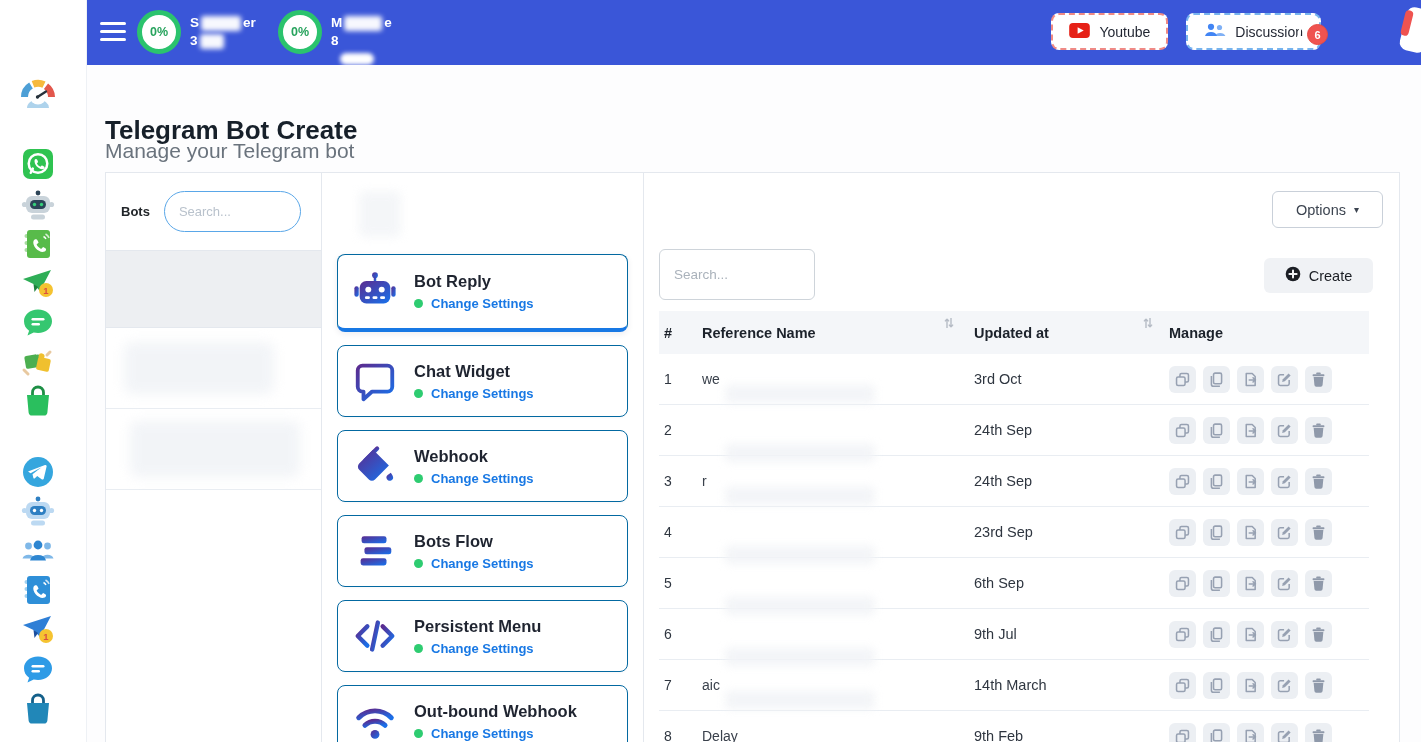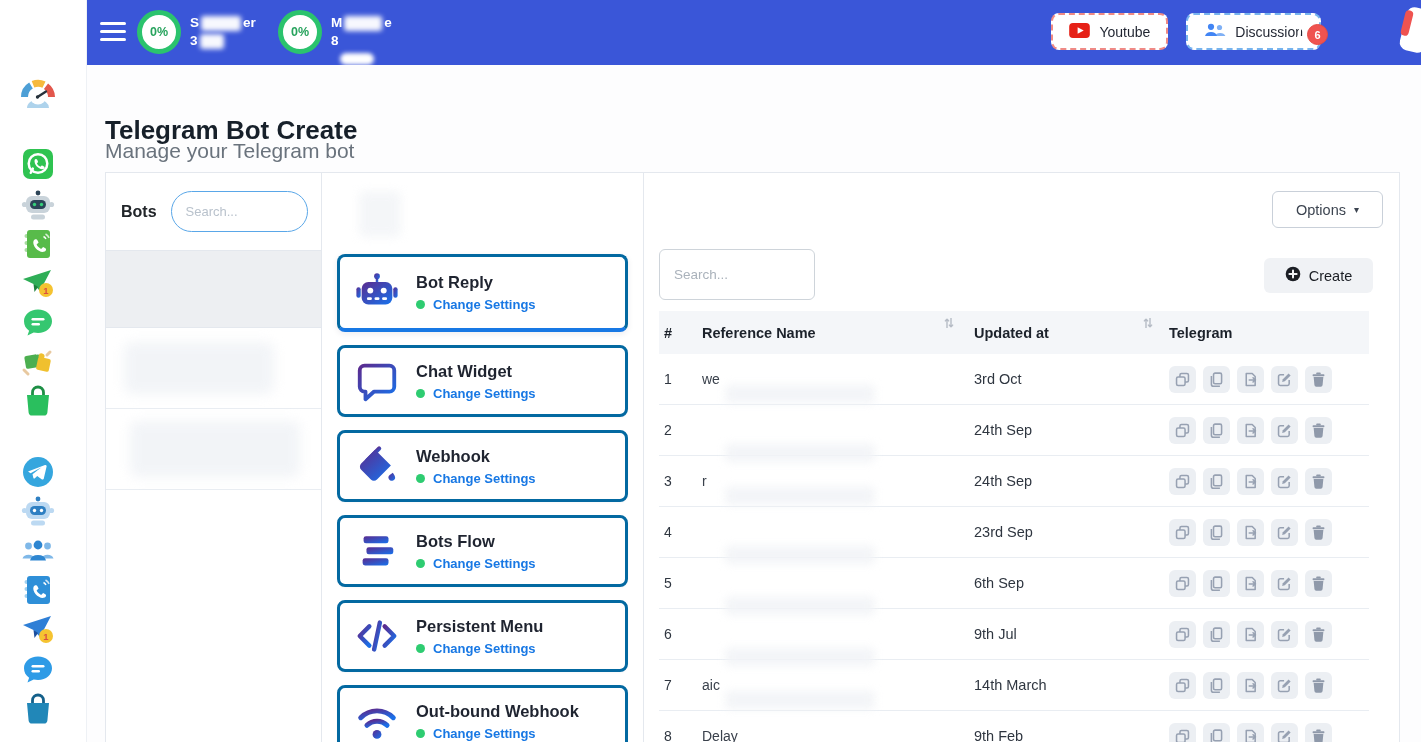--- a/index.html
+++ b/index.html
@@ -32,31 +32,31 @@
   .blur-artifact{position:absolute;left:253px;top:53px;width:34px;height:12px;background:#fff;border-radius:6px;filter:blur(2px);}
   
   .page-title{position:absolute;left:105px;top:98px;font-size:26px;font-weight:700;color:#17202a;z-index:3;}
   .page-subtitle{position:absolute;left:105px;top:139px;font-size:21px;color:#6a737d;z-index:3;}
   
   .content-card{position:absolute;left:105px;top:172px;width:1295px;bottom:0;background:#fff;
     border:1px solid #e4e8ee;border-bottom:none;display:flex;overflow:hidden;z-index:3;}
   
   .bots-col{width:216px;border-right:1px solid #e4e8ee;flex-shrink:0;position:relative;}
   .bots-header{display:flex;align-items:center;gap:14px;padding:18px 14px 18px 15px;}
-  .bots-title{font-size:16px;font-weight:700;color:#212529;}
+  .bots-title{font-size:13px;font-weight:700;color:#212529;}
   .bots-search{width:137px;height:41px;border:1.5px solid #5aa7e8;border-radius:21px;padding:0 14px;
     font-size:13px;color:#495057;outline:none;font-family:"Liberation Sans",sans-serif;}
   .bots-search::placeholder{color:#b9c2cc;}
   .bots-selected{height:78px;background:#edeff2;border-top:1px solid #e4e8ee;border-bottom:1px solid #e4e8ee;cursor:pointer;}
   .bot-row{height:81px;border-bottom:1px solid #e9edf2;position:relative;cursor:pointer;}
   .blob{position:absolute;background:#eef1f5;filter:blur(6px);opacity:.75;border-radius:8px;}
   
   .settings-col{width:322px;border-right:1px solid #e4e8ee;flex-shrink:0;padding:18px 15px 0;}
   .settings-blob{width:42px;height:46px;background:#f2f4f7;filter:blur(5px);opacity:.8;margin:0 0 17px 22px;border-radius:6px;}
-  .setting-card{height:72px;border:3px solid #0369a1;border-radius:8px;margin-bottom:13px;background:#fff;
+  .setting-card{height:72px;border:1px solid #0369a1;border-radius:8px;margin-bottom:13px;background:#fff;
     display:flex;align-items:center;gap:16px;padding:4px 14px;cursor:pointer;box-shadow:0 1px 2px rgba(20,30,60,.03);}
   .setting-card.active{height:78px;border-bottom:4px solid #1878e4;box-shadow:0 2px 6px rgba(20,30,60,.08);}
   .card-icon{width:46px;height:46px;flex-shrink:0;}
   .card-icon svg{width:100%;height:100%;display:block;}
   .card-text{display:flex;flex-direction:column;gap:5px;}
   .card-label{font-size:16.5px;font-weight:600;color:#1f2430;}
   .card-link-row{display:flex;align-items:center;gap:8px;}
   .green-dot{width:9px;height:9px;border-radius:50%;background:#2ecc71;}
   .card-link{font-size:13px;font-weight:700;color:#1878e4;text-decoration:none;cursor:pointer;}
   
@@ -485,21 +485,21 @@
                 <path d="M8 2v9M8 11l-2-2.4M8 11l2-2.4"></path>
               </svg></span>
         </div>
         <div>
           <span>Updated at</span>
           <span class="sort-ic" style="right:10px;"><svg width="12" height="14" viewBox="0 0 12 14" fill="none" stroke="#b6bcc6" stroke-width="1.4">
                 <path d="M4 12V3M4 3 2 5.4M4 3l2 2.4"></path>
                 <path d="M8 2v9M8 11l-2-2.4M8 11l2-2.4"></path>
               </svg></span>
         </div>
-        <div>Telegram</div>
+        <div>Manage</div>
       </div>
       <div id="table-body">
           <div class="t-row">
             <div class="cell-num">1</div>
             <div class="cell-name"><span>we</span><span class="redacted-blob"></span></div>
             <div class="cell-date">3rd Oct</div>
             <div class="actions-cell">
               <button class="act-btn">
                 <span>
                   <svg viewBox="0 0 20 20" fill="none" stroke="#97a1b2" stroke-width="1.8">

